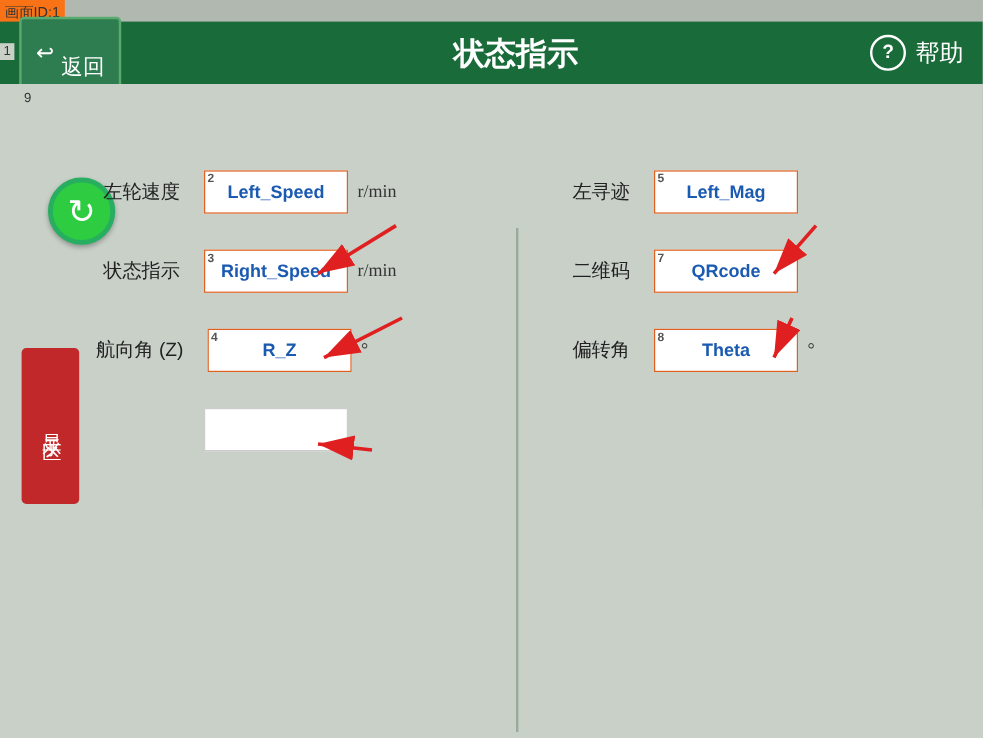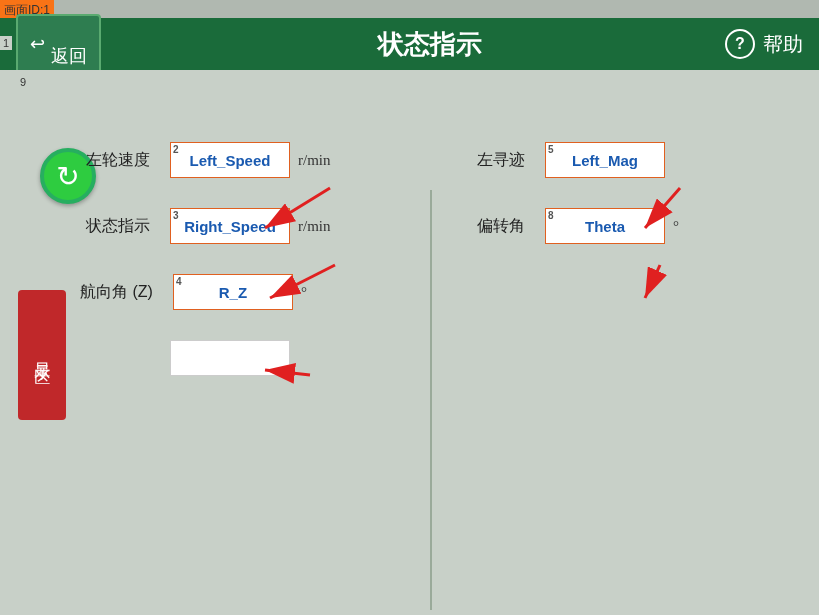--- a/index.html
+++ b/index.html
@@ -285,20 +285,27 @@
 
     <div class="field-row">
       <div class="field-label">左寻迹</div>
       <div class="field-box">
         <span class="field-num">5</span>
         <span>Left_Mag</span>
       </div>
     </div>
 
 
+    <div class="field-row">
+      <div class="field-label">二维码</div>
+      <div class="field-box">
+        <span class="field-num">7</span>
+        <span>QRcode</span>
+      </div>
+    </div>
 
     <div class="field-row">
       <div class="field-label">偏转角</div>
       <div class="field-box">
         <span class="field-num">8</span>
         <span>Theta</span>
       </div>
       <span class="field-unit">°</span>
     </div>
 

